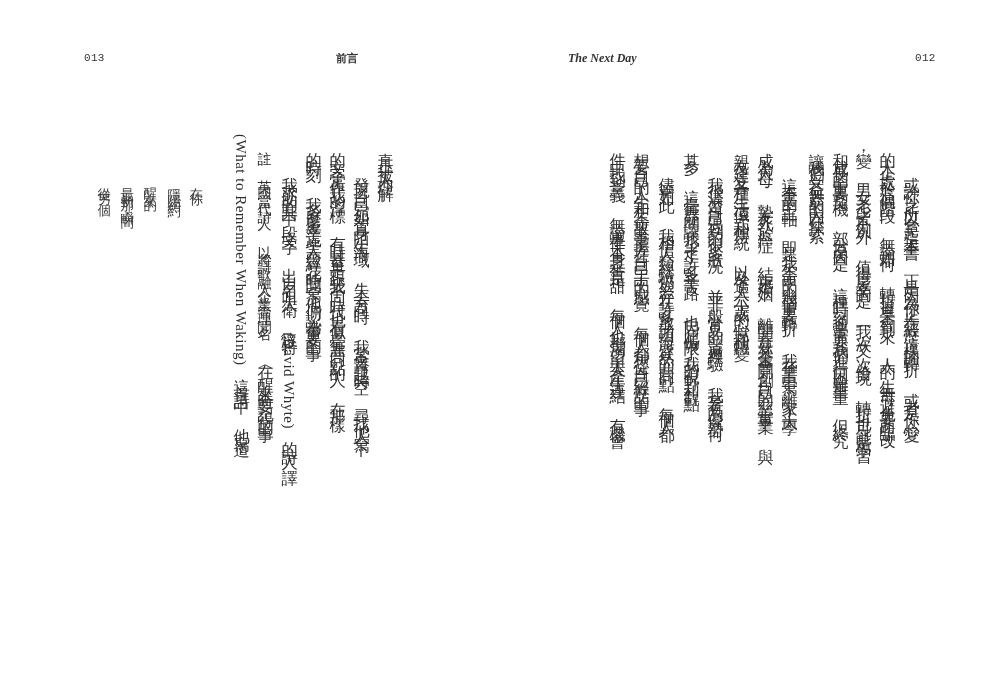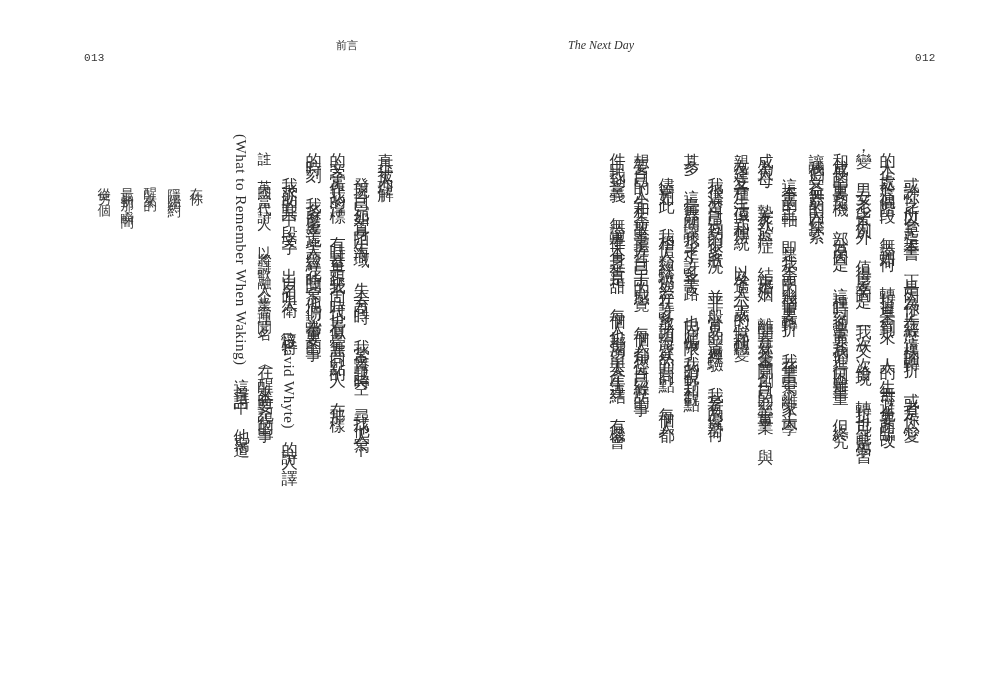--- a/index.html
+++ b/index.html
@@ -4,21 +4,21 @@
   <style>
     html, body { margin: 0; padding: 0; }
     body {
       width: 1000px; height: 676px; background: #ffffff; position: relative; overflow: hidden;
       font-family: "DejaVu Serif", "Liberation Serif", serif; color: #2b2b2b;
     }
     .page { position: absolute; top: 0; height: 676px; width: 500px; }
     .page.left { left: 0; }
     .page.right { left: 500px; }
     .folio { position: absolute; top: 52px; font-family: Liberation Mono, monospace; font-size: 11px; color: #333; letter-spacing: 0.3px; }
-    .running-head { position: absolute; top: 38px; font-size: 11px; color: #333; }
+    .running-head { position: absolute; top: 51px; font-size: 11px; color: #333; font-weight: bold; }
     .running-head.italic { font-family: "Liberation Serif", serif; font-style: italic; font-size: 12px; }
     .col {
       position: absolute; writing-mode: vertical-rl; text-orientation: upright;
       font-family: "DejaVu Serif", "Liberation Serif", serif;
       font-size: 16.2px; line-height: 1; letter-spacing: 6.8px; color: #2e2e2e; white-space: nowrap;
       transform: translateX(-50%);
     }
     .col .latin { text-orientation: sideways; letter-spacing: 0.5px; font-family: "Liberation Serif", serif; font-size: 15px; }
     .col.poem { font-size: 13.5px; letter-spacing: 5.6px; color: #3a3a3a; }
   </style>

